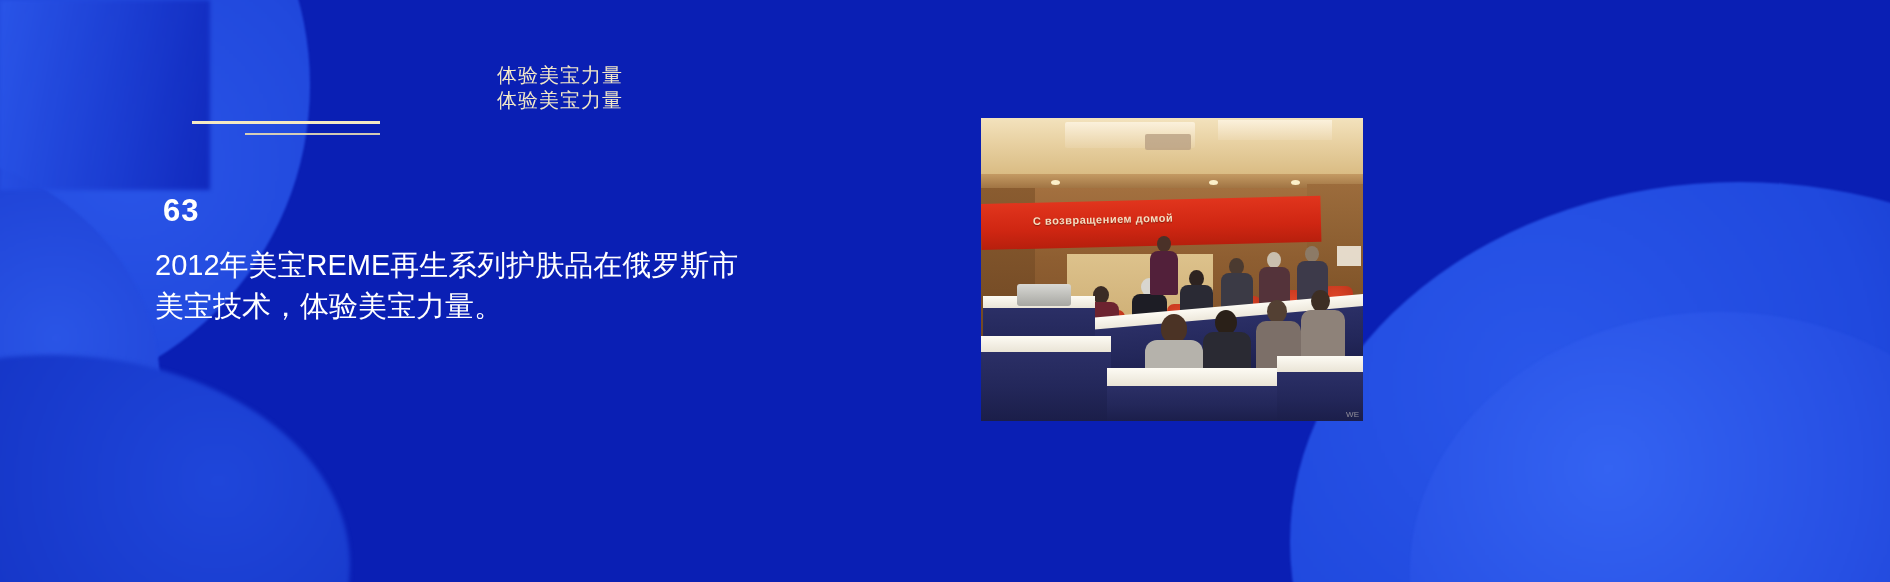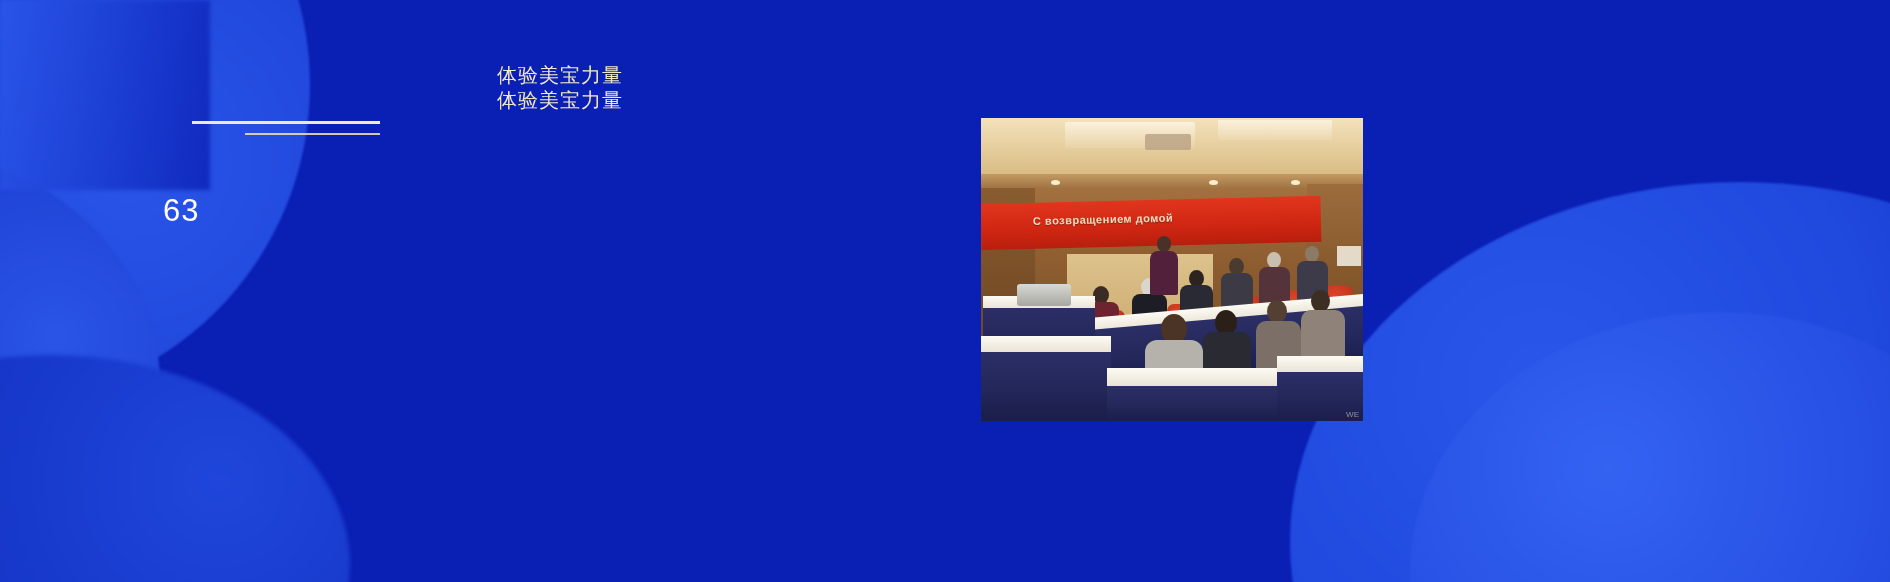--- a/index.html
+++ b/index.html
@@ -62,21 +62,21 @@
   .slogan{
     position:absolute;left:497px;top:63px;
     color:#f2e8c8;font-size:20px;line-height:25px;
     letter-spacing:1px;white-space:nowrap;
   }
   .slogan div{display:block;}
 
   
   .seq-number{
     position:absolute;left:163px;top:193px;
-    color:#ffffff;font-size:31px;font-weight:normal;letter-spacing:1px;
+    color:#ffffff;font-size:31px;font-weight:bold;letter-spacing:1px;
   }
   .body-copy{
     position:absolute;left:155px;top:245px;width:720px;
     color:#ffffff;font-size:29px;line-height:41px;letter-spacing:0px;
   }
   .body-copy div{white-space:nowrap;}
 
   
   .photo{
     position:absolute;left:981px;top:118px;width:382px;height:303px;
@@ -138,20 +138,22 @@
     <div class="title-rule"></div>
     <div class="title-rule2"></div>
     <div class="slogan">
       <div>体验美宝力量</div>
       <div>体验美宝力量</div>
     </div>
   </div>
 
   <div class="seq-number">63</div>
   <div class="body-copy">
+    <div>2012年美宝REME再生系列护肤品在俄罗斯市</div>
+    <div>美宝技术，体验美宝力量。</div>
   </div>
 
   <div class="photo">
     <div class="ph ph-ceiling"></div>
     <div class="ph ph-ceil-panel"></div>
     <div class="ph ph-ceil-panel2"></div>
     <div class="ph ph-vent"></div>
     <div class="ph ph-soffit"></div>
     <div class="ph ph-downlight" style="left:70px;"></div>
     <div class="ph ph-downlight" style="left:228px;"></div>

